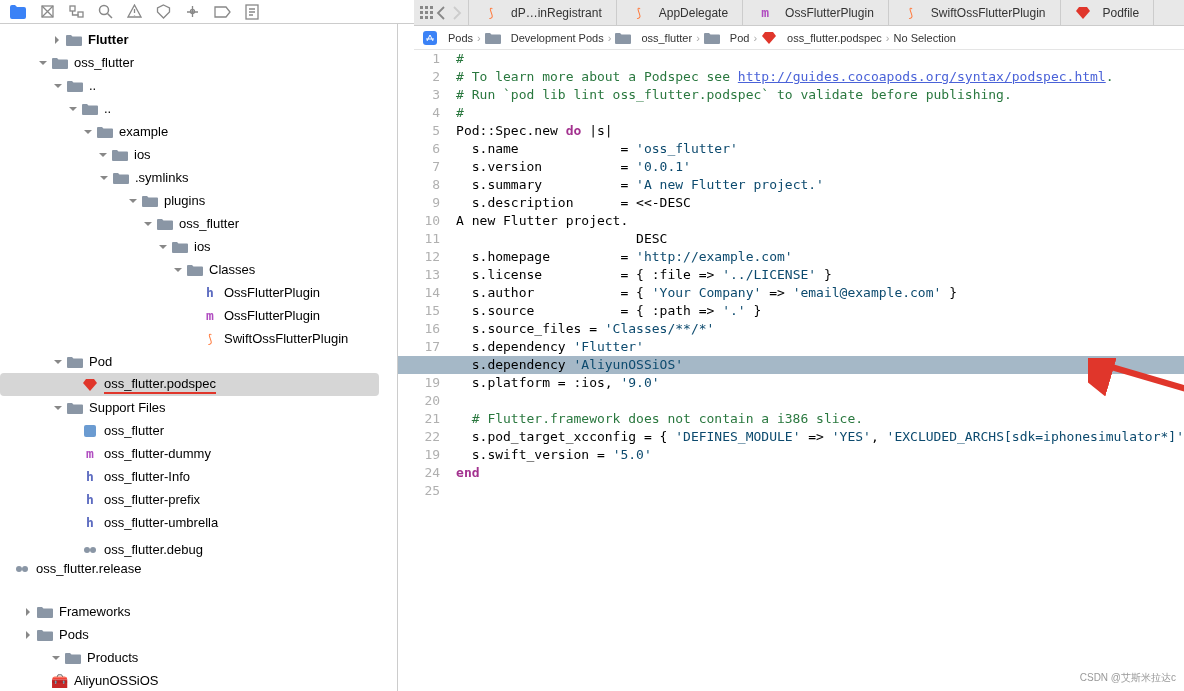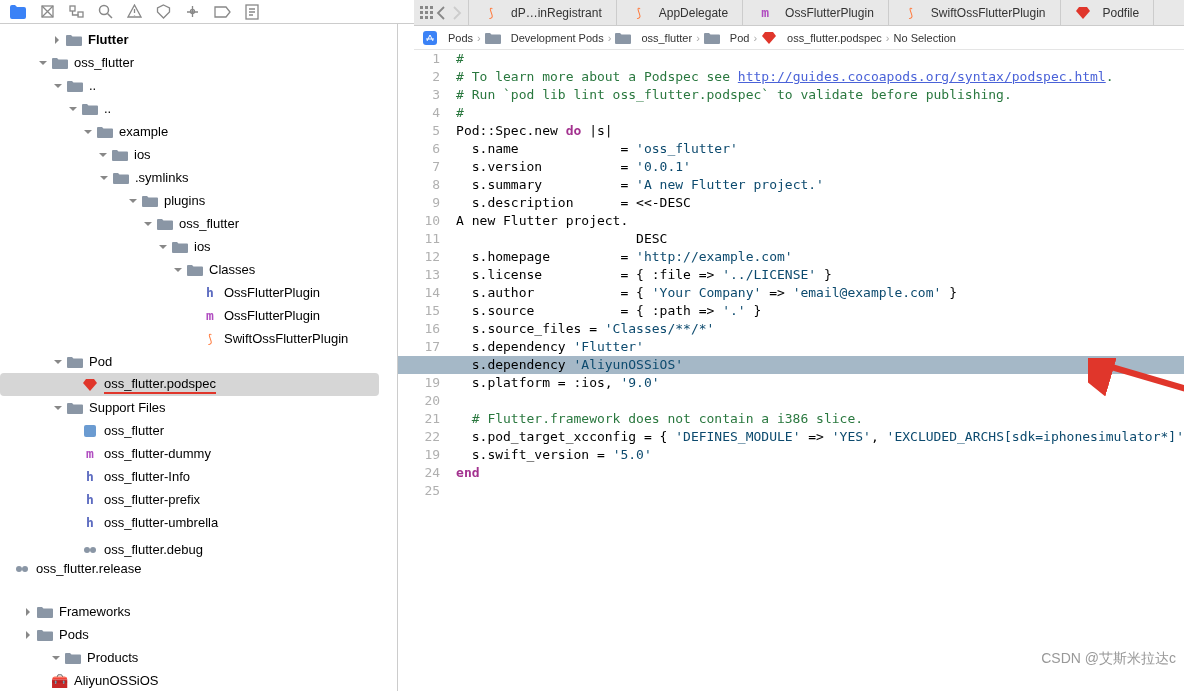--- a/index.html
+++ b/index.html
@@ -190,22 +190,22 @@
       position: absolute;
       left: 690px;
       top: 308px;
       pointer-events: none;
     }
     
     
     .watermark {
       position: absolute;
       right: 8px;
-      bottom: 23px;
-      font-size: 14px;
+      bottom: 6px;
+      font-size: 10px;
       color: #999;
     }
     
     
     .folder-icon { fill: #8a96a5; }
     .folder-blue { fill: #3b82f6; }
     .file-blank { fill: none; stroke: #8a96a5; stroke-width: 1.2; }
     .h-badge { color: #5c6bc0; font-family: monospace; font-weight: bold; font-size: 13px; }
     .m-badge { color: #b04dc0; font-family: monospace; font-weight: bold; font-size: 13px; }
     .swift-icon { color: #ff7a3d; font-size: 12px; }

